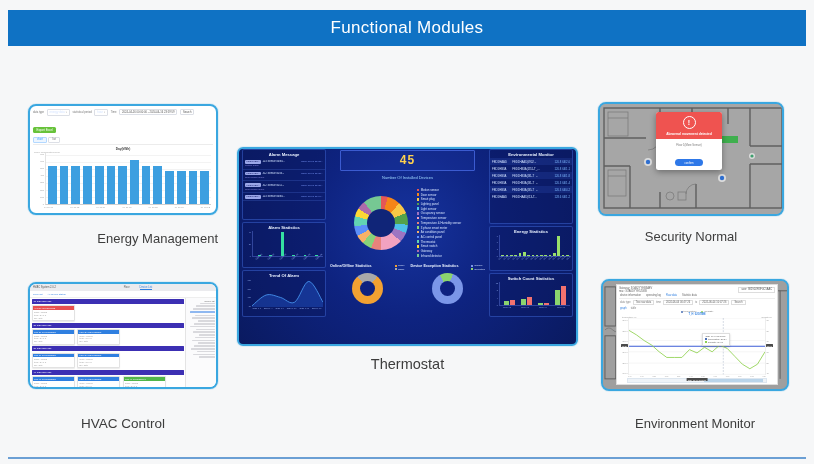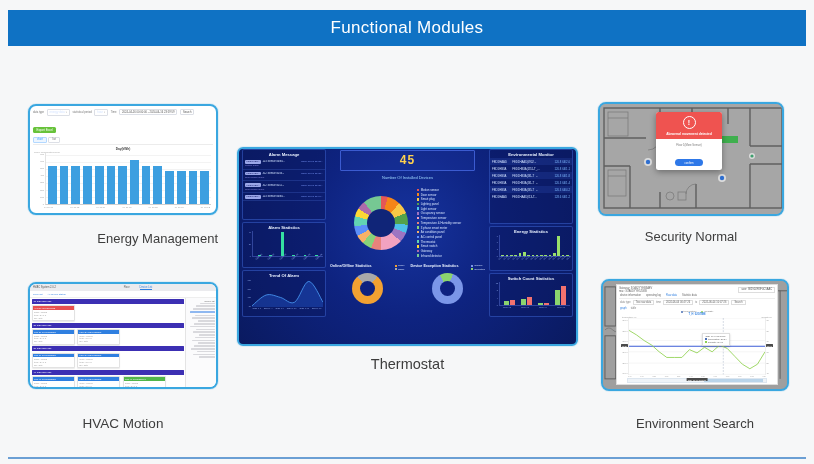--- a/index.html
+++ b/index.html
@@ -340,21 +340,21 @@
               <div class="hv-srow" style="width: 62%;"></div>
               <div class="hv-srow" style="width: 75%;"></div>
               <div class="hv-srow" style="width: 88%;"></div>
               <div class="hv-srow" style="width: 66%;"></div>
               <div class="hv-srow" style="width: 79%;"></div>
               <div class="hv-srow" style="width: 57%;"></div>
             </div>
         </div>
       </div>
     </div>
-    <figcaption class="caption">HVAC Motion</figcaption>
+    <figcaption class="caption">HVAC Control</figcaption>
   </figure>
 
   <figure class="module" id="m-dash">
     <div class="thumb dash">
       <div class="dash-body">
         <div class="dash-col left">
           <div class="panel ph-msg">
             <div class="p-title">Alarm Message</div>
             <div id="alarm-list">
                 <div class="al-row">
@@ -826,17 +826,17 @@
             <span>7:50</span>
             <span>8:37</span>
             <span>9:24</span>
           </div>
         <div class="env-slider">
           <div class="env-slider-fill"></div>
           <span class="env-pill b">2024-06-04 11:08:17</span>
         </div>
       </div>
     </div>
-    <figcaption class="caption">Environment Search</figcaption>
+    <figcaption class="caption">Environment Monitor</figcaption>
   </figure>
 
   <div class="footer-line"></div>
 </div>
 
 </body></html>

